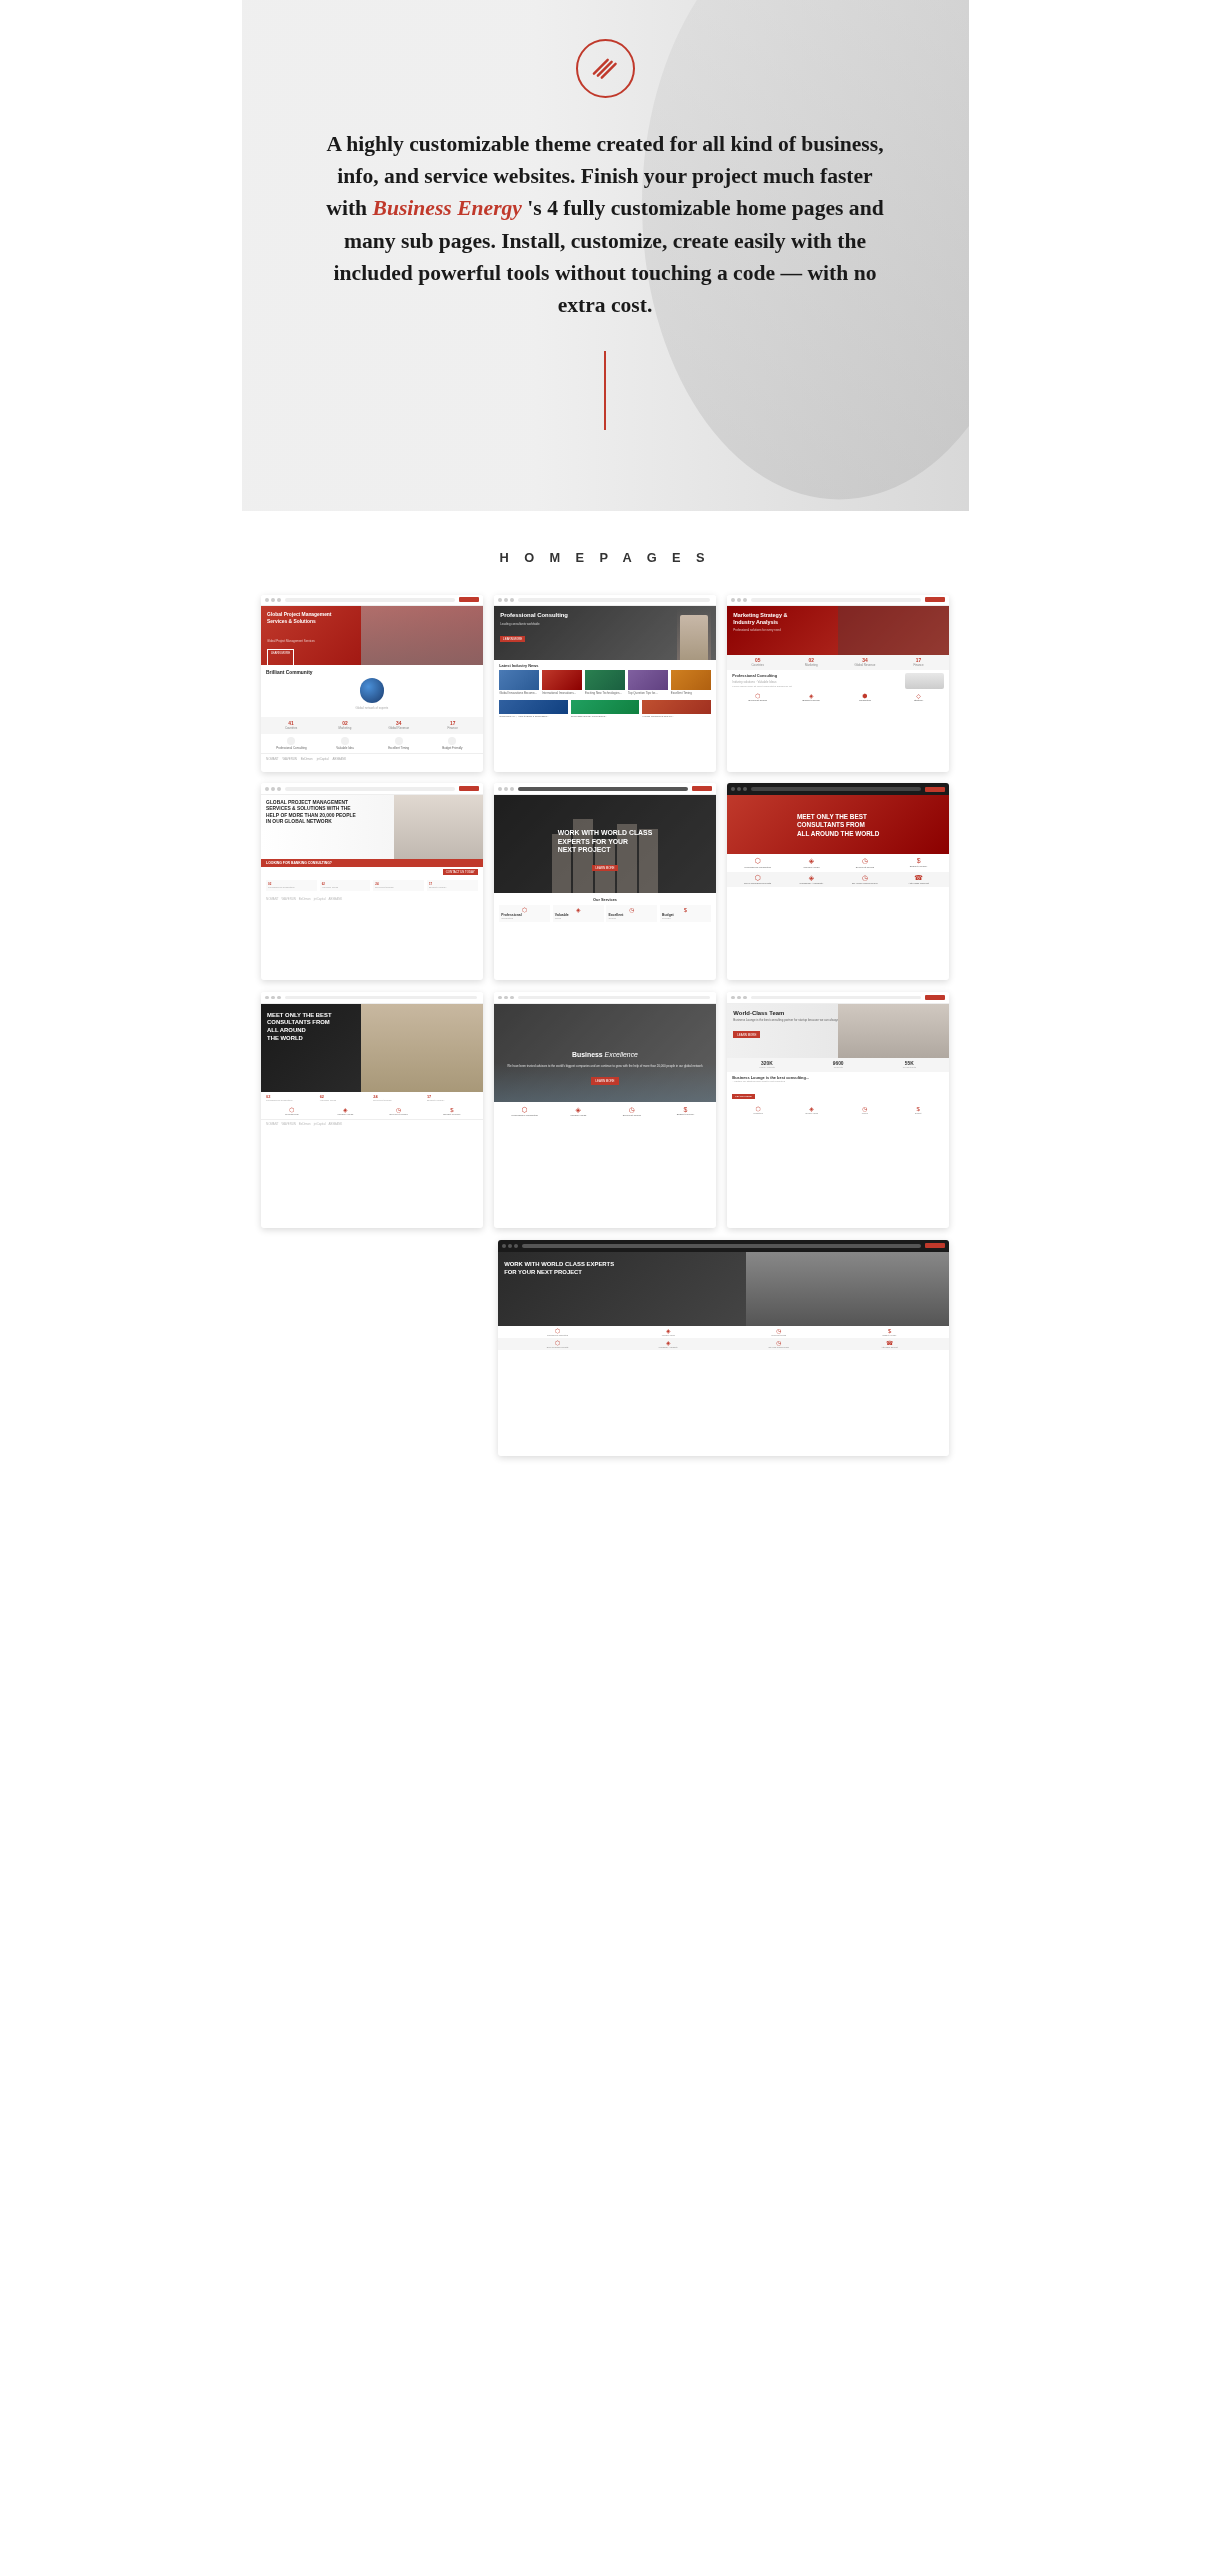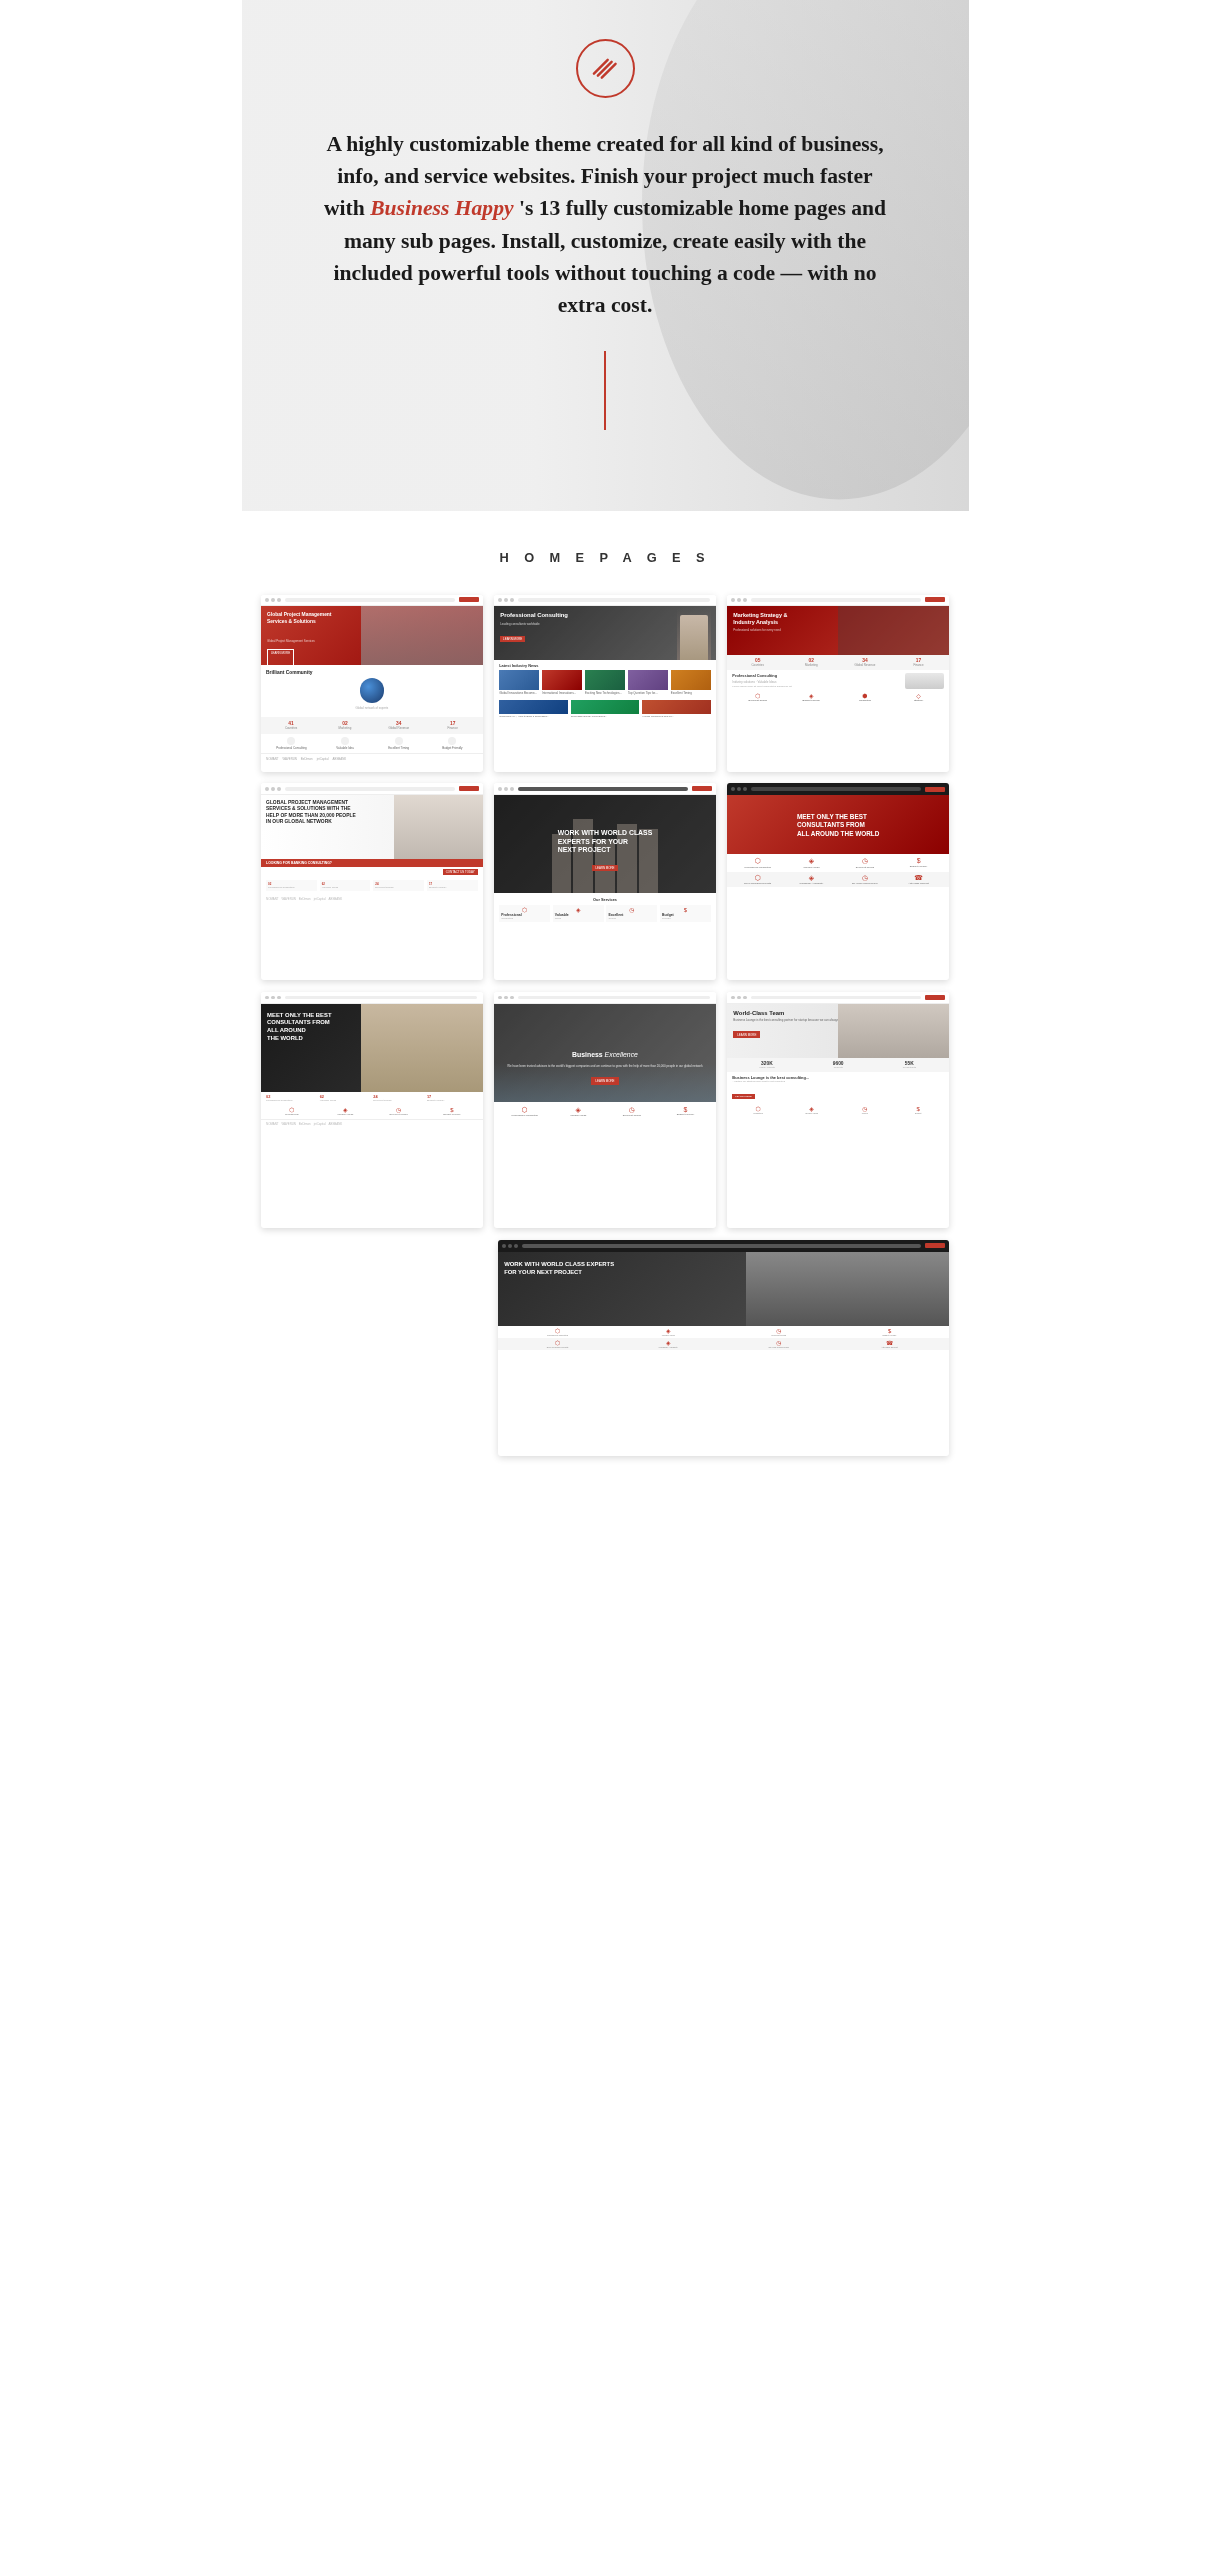--- a/index.html
+++ b/index.html
@@ -480,22 +480,22 @@
   <div class="hero-content">
     <div class="logo-icon">
       <svg viewBox="0 0 30 30">
         <line x1="8" y1="22" x2="22" y2="8" stroke="#c0392b" stroke-width="2.5" stroke-linecap="round"></line>
         <line x1="12" y1="24" x2="26" y2="10" stroke="#c0392b" stroke-width="2.5" stroke-linecap="round"></line>
         <line x1="4" y1="20" x2="18" y2="6" stroke="#c0392b" stroke-width="2.5" stroke-linecap="round"></line>
       </svg>
     </div>
     <p class="hero-text">
       <strong>A highly customizable theme created for all kind of business, info, and service websites. Finish your project much faster with</strong>
-      <span class="brand">Business Happy</span>
-      <strong>'s 13 fully customizable home pages and many sub pages. Install, customize, create easily with the included powerful tools without touching a code — with no extra cost.</strong>
+      <span class="brand">Business Energy</span>
+      <strong>'s 4 fully customizable home pages and many sub pages. Install, customize, create easily with the included powerful tools without touching a code — with no extra cost.</strong>
     </p>
     <div class="divider-line"></div>
   </div>
 </div>
 
 <div class="section-label">H O M E   P A G E S</div>
 
 <div class="screenshots-row">
 
   <div class="screenshot ss1">

